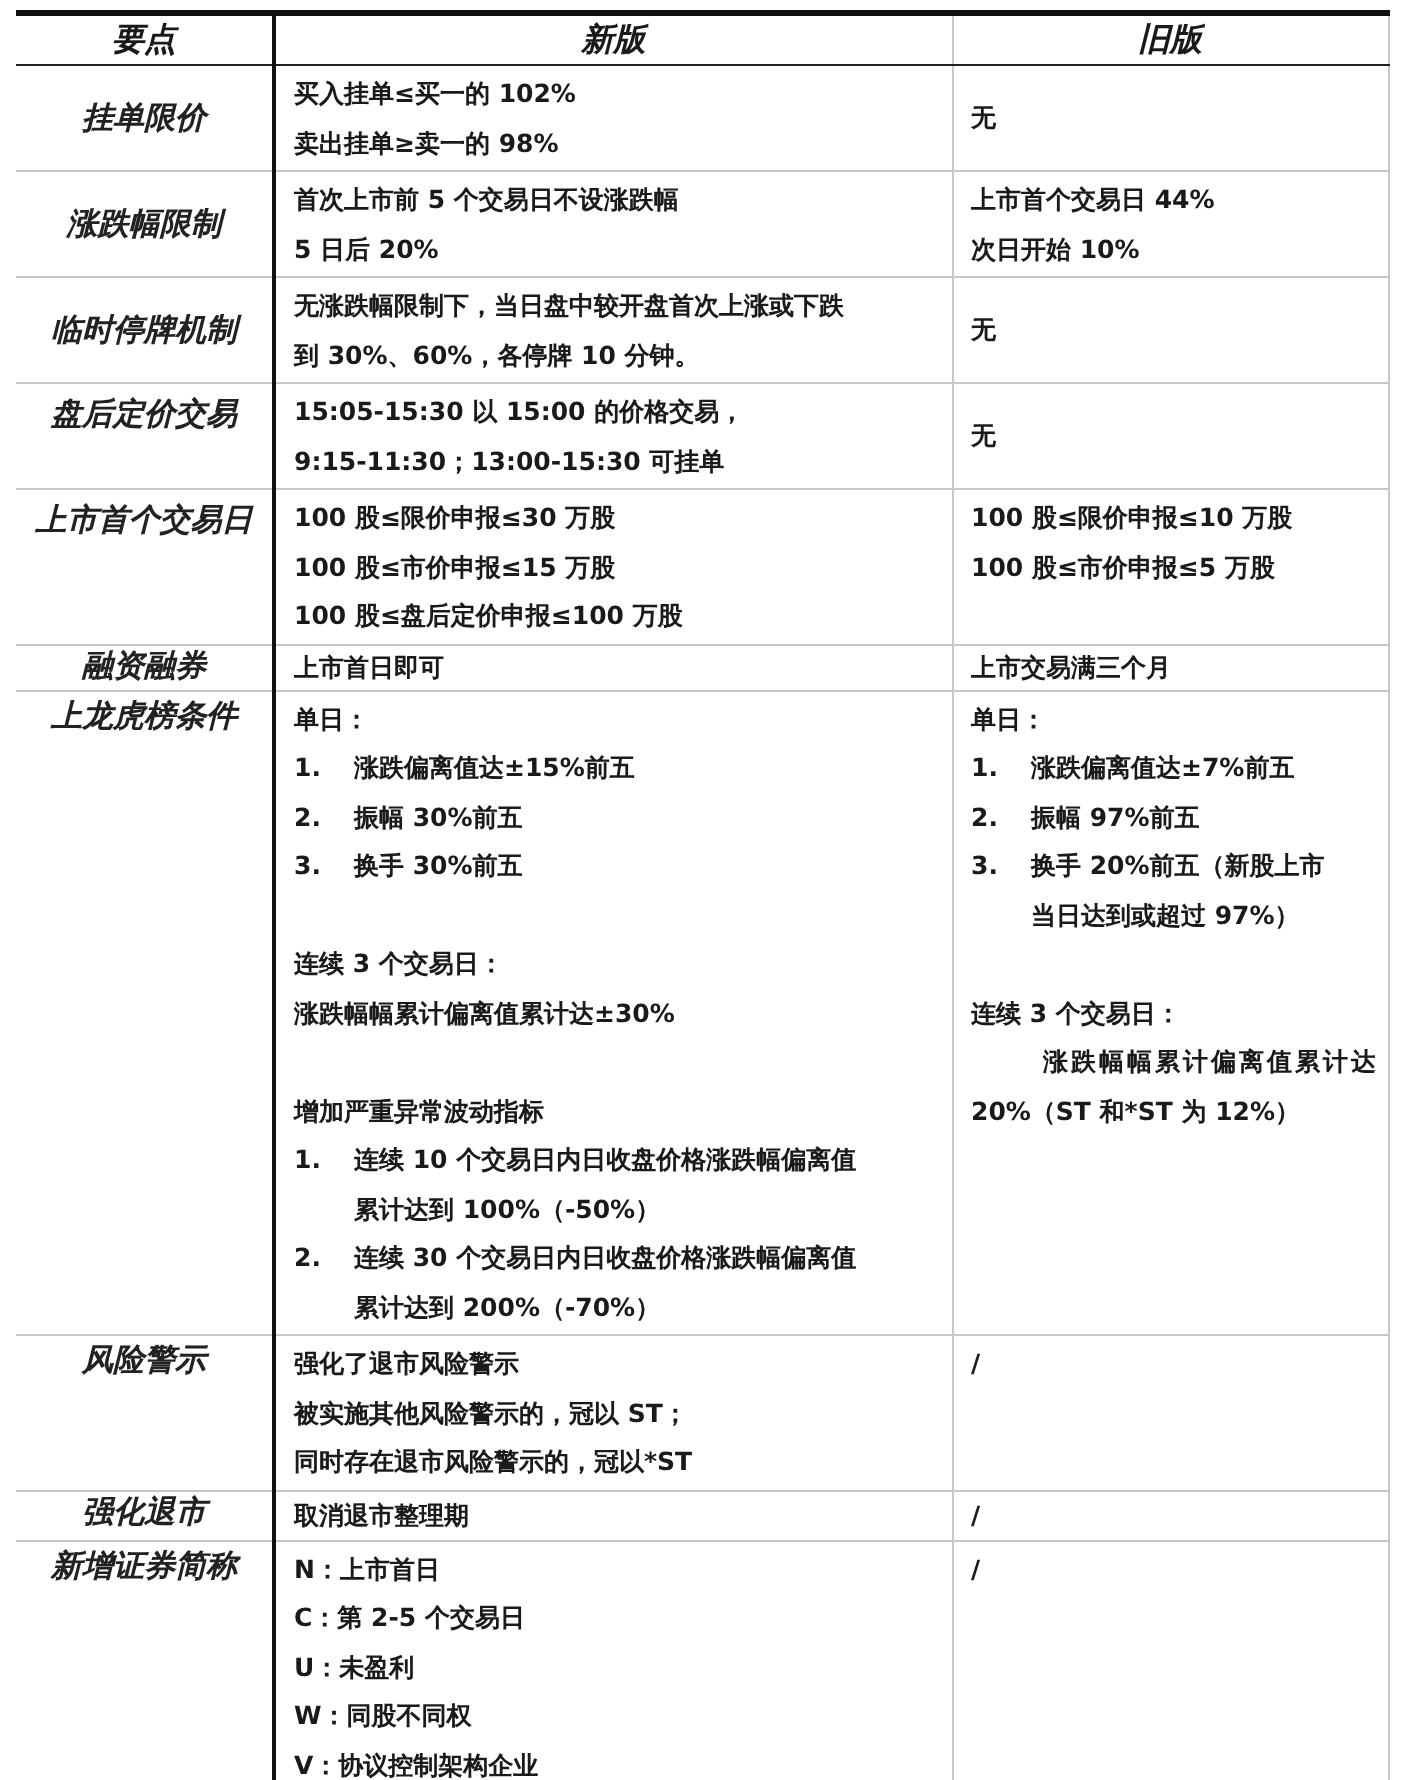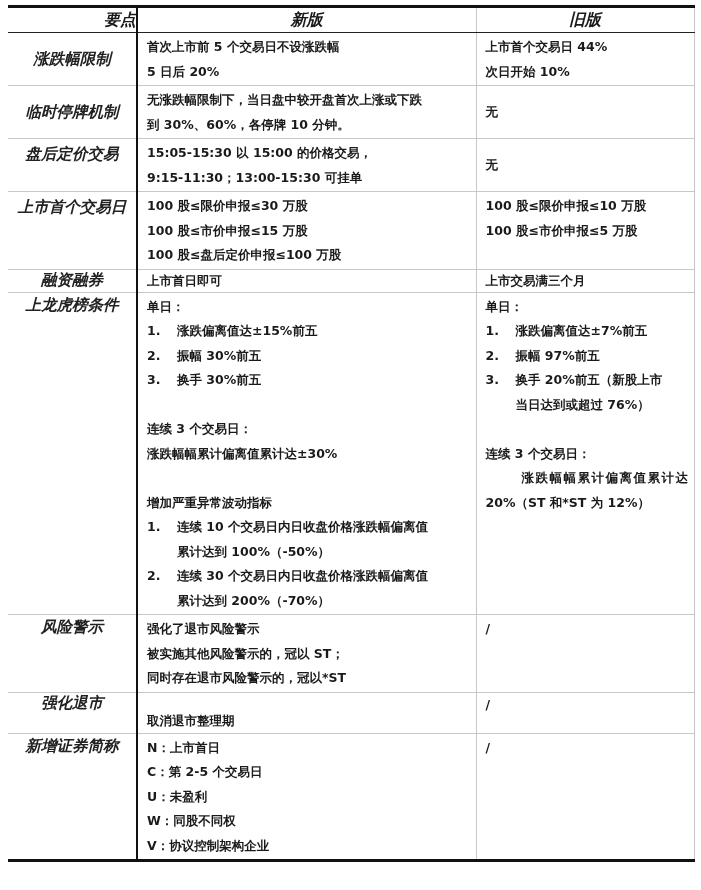--- a/index.html
+++ b/index.html
@@ -12,21 +12,21 @@
   }
   table.cmp col.c1 { width: 129px; }
   table.cmp col.c2 { width: 339px; }
   table.cmp col.c3 { width: 218px; }
   th, td { padding: 0; vertical-align: top; }
   thead th {
     height: 24px; font-style: italic; font-weight: bold; font-size: 16px;
     text-align: center; border-bottom: 1.5px solid #222; line-height: 24px;
     border-right: 1px solid #c8c8c8;
   }
-  thead th.key { border-right: 2.5px solid #111; text-align: right; }
+  thead th.key { border-right: 2.5px solid #111; }
   thead th:last-child { border-right: 1px solid #c8c8c8; }
   tbody td { border-bottom: 1px solid #c8c8c8; font-size: 12.5px; font-weight: bold; }
   tbody td.key {
     font-style: italic; font-weight: bold; font-size: 15.5px; text-align: center;
     border-right: 2.5px solid #111; padding-top: 5px; line-height: 20px; color: #222;
   }
   tbody td.newv { border-right: 1px solid #c8c8c8; padding: 2px 0 1px 9px; }
   tbody td.oldv { border-right: 1px solid #c8c8c8; padding: 2px 0 1px 9px; }
   tbody td.vmid { vertical-align: middle; }
   tbody td.key.vmid { padding-top: 0; }
@@ -46,20 +46,30 @@
     </colgroup>
   <thead>
     <tr>
       <th class="key">要点</th>
       <th>新版</th>
       <th>旧版</th>
     </tr>
   </thead>
   <tbody>
 
+    <tr>
+      <td class="key vmid">挂单限价</td>
+      <td class="newv">
+        <div class="line">买入挂单≤买一的 102%</div>
+        <div class="line">卖出挂单≥卖一的 98%</div>
+      </td>
+      <td class="oldv vmid">
+        <div class="line">无</div>
+      </td>
+    </tr>
 
     <tr>
       <td class="key vmid">涨跌幅限制</td>
       <td class="newv">
         <div class="line">首次上市前 5 个交易日不设涨跌幅</div>
         <div class="line">5 日后 20%</div>
       </td>
       <td class="oldv">
         <div class="line">上市首个交易日 44%</div>
         <div class="line">次日开始 10%</div>
@@ -126,21 +136,21 @@
         <div class="line"><span class="num">1.</span><span>连续 10 个交易日内日收盘价格涨跌幅偏离值</span></div>
         <div class="line indent">累计达到 100%（-50%）</div>
         <div class="line"><span class="num">2.</span><span>连续 30 个交易日内日收盘价格涨跌幅偏离值</span></div>
         <div class="line indent">累计达到 200%（-70%）</div>
       </td>
       <td class="oldv">
         <div class="line">单日：</div>
         <div class="line"><span class="num">1.</span><span>涨跌偏离值达±7%前五</span></div>
         <div class="line"><span class="num">2.</span><span>振幅 97%前五</span></div>
         <div class="line"><span class="num">3.</span><span>换手 20%前五（新股上市</span></div>
-        <div class="line indent">当日达到或超过 76%）</div>
+        <div class="line indent">当日达到或超过 97%）</div>
         <div class="blank"></div>
         <div class="line">连续 3 个交易日：</div>
         <div class="line" style="letter-spacing:1.5px;margin-left:36px;">涨跌幅幅累计偏离值累计达</div>
         <div class="line">20%（ST 和*ST 为 12%）</div>
       </td>
     </tr>
 
     <tr>
       <td class="key" style="padding-top:2px;">风险警示</td>
       <td class="newv">
@@ -148,21 +158,21 @@
         <div class="line">被实施其他风险警示的，冠以 ST；</div>
         <div class="line">同时存在退市风险警示的，冠以*ST</div>
       </td>
       <td class="oldv">
         <div class="line">/</div>
       </td>
     </tr>
 
     <tr>
       <td class="key" style="padding-top:0;">强化退市</td>
-      <td class="newv" style="padding-top:16px;">
+      <td class="newv" style="padding-top:0;">
         <div class="line" style="height:23px;line-height:23px;">取消退市整理期</div>
       </td>
       <td class="oldv" style="padding-top:0;">
         <div class="line" style="height:23px;line-height:23px;">/</div>
       </td>
     </tr>
 
     <tr style="border-bottom:none;">
       <td class="key" style="padding-top:2px;border-bottom:none;">新增证券简称</td>
       <td class="newv" style="border-bottom:none;">

